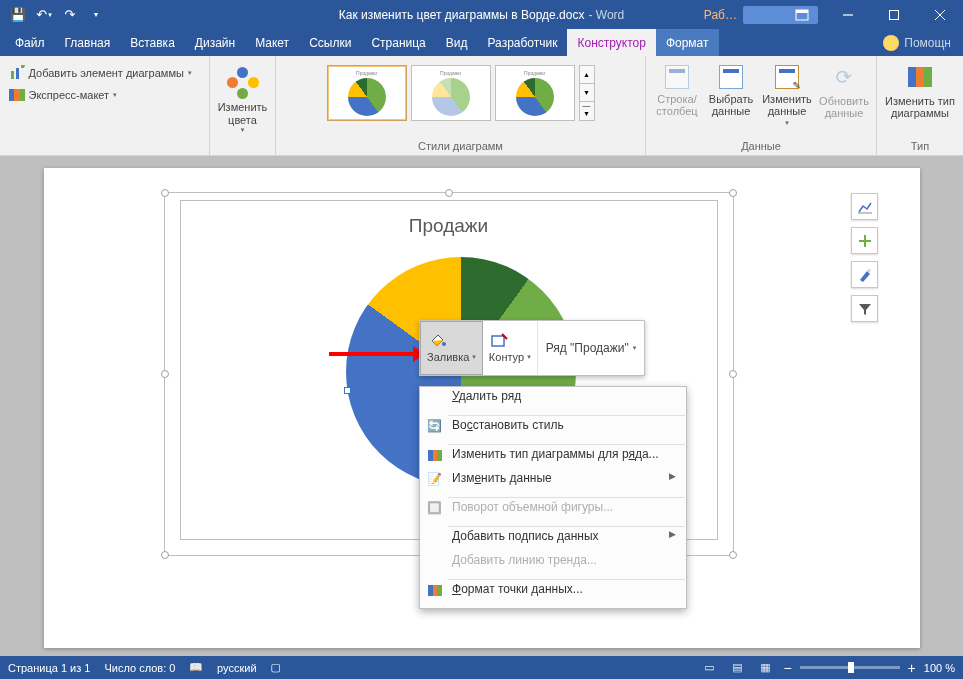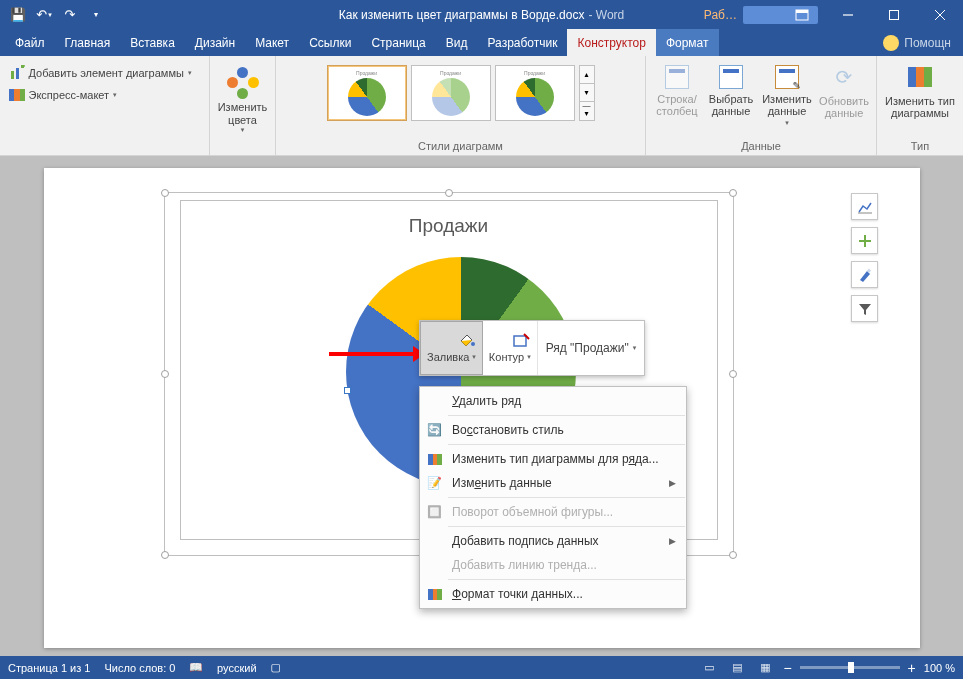--- a/index.html
+++ b/index.html
@@ -14,21 +14,21 @@
 .title-right{position:absolute;right:145px;display:flex;align-items:center;gap:6px}
 .user-badge{width:75px;height:18px;background:#5d8dd6;border-radius:2px}
 .win-ctrls{position:absolute;right:0;display:flex}
 .win-btn{width:46px;height:29px;display:flex;align-items:center;justify-content:center;color:#fff;font-size:10px}
 
 
 .ribbon-tabs{height:27px;background:#2b579a;display:flex;align-items:stretch;padding-left:5px;color:#fff;font-size:12px}
 .rtab{padding:0 10px;display:flex;align-items:center;cursor:pointer;white-space:nowrap}
 .rtab.active{background:#f1f1f1;color:#2b579a}
 .rtab.context{background:#4a7ac0}
-.rtab.context.active{background:#f1f1f1;color:#b91c1c}
+.rtab.context.active{background:#f1f1f1;color:#a21caf}
 .help-sec{margin-left:auto;display:flex;align-items:center;gap:5px;padding-right:12px;color:#c8d5e8}
 .help-sec .bulb{width:16px;height:16px;border-radius:50%;background:#ffd965;position:relative}
 
 
 .ribbon{height:100px;background:#f1f1f1;border-bottom:1px solid #d4d4d4;display:flex}
 .rgroup{border-right:1px solid #d4d4d4;padding:3px 4px 0;display:flex;flex-direction:column;align-items:center;position:relative}
 .rgroup-body{flex:1;display:flex;align-items:flex-start}
 .rgroup-label{font-size:11px;color:#666;padding:2px 0 3px;text-align:center;width:100%}
 
 .btn-v{display:flex;flex-direction:column;align-items:center;justify-content:center;padding:2px 4px;gap:2px;text-align:center;font-size:11px;color:#444;width:58px}
@@ -83,31 +83,31 @@
 
 .legend{position:absolute;bottom:20px;left:50%;transform:translateX(-50%);display:flex;gap:14px;font-size:11px;color:#595959;align-items:center}
 .leg-sw{width:9px;height:9px;display:inline-block;margin-right:4px}
 
 
 .side-btns{position:absolute;right:85px;top:193px;display:flex;flex-direction:column;gap:7px}
 .side-btn{width:27px;height:27px;background:#fff;border:1px solid #c7c7c7;display:flex;align-items:center;justify-content:center;box-shadow:0 1px 2px rgba(0,0,0,.15)}
 
 
 .mini-tb{position:absolute;left:419px;top:320px;height:56px;background:#fff;border:1px solid #c0c0c0;box-shadow:0 2px 5px rgba(0,0,0,.25);display:flex;align-items:stretch}
-.mini-btn{display:flex;flex-direction:column;align-items:flex-end;justify-content:center;padding:3px 6px;gap:2px;font-size:11px;color:#444;border-right:1px solid #e4e4e4;position:relative}
+.mini-btn{display:flex;flex-direction:column;align-items:flex-start;justify-content:center;padding:3px 6px;gap:2px;font-size:11px;color:#444;border-right:1px solid #e4e4e4;position:relative}
 .mini-btn.active{background:#d9d9d9;border:1px solid #a7a7a7}
 .mini-drop{font-size:7px;color:#666}
 .mini-sel{display:flex;align-items:center;padding:0 8px;font-size:12px;color:#444;gap:4px}
 
 .arrow-ann{position:absolute;left:329px;top:352px;width:94px;height:4px;background:#ff0000}
 .arrow-ann::after{content:"";position:absolute;right:-10px;top:-6px;border:8px solid transparent;border-left:12px solid #ff0000}
 
 
 .ctx-menu{position:absolute;left:419px;top:386px;width:268px;background:#fcfcfc;border:1px solid #c0c0c0;box-shadow:0 3px 8px rgba(0,0,0,.3);padding:2px 0}
-.ctx-item{height:24px;display:flex;align-items:center;padding:0 20px 0 32px;font-size:12px;color:#333;position:relative}
+.ctx-item{height:24px;display:flex;align-items:flex-start;padding:0 20px 0 32px;font-size:12px;color:#333;position:relative}
 .ctx-item.dis{color:#b0b0b0}
 .ctx-item .u{text-decoration:underline}
 .ctx-ico{position:absolute;left:7px;width:16px;height:16px;display:flex;align-items:center;justify-content:center}
 .ctx-arrow{position:absolute;right:10px;font-size:9px;color:#666}
 .ctx-sep{height:1px;background:#e0e0e0;margin:2px 1px 2px 28px}
 
 
 .status{position:absolute;bottom:0;left:0;right:0;height:23px;background:#2b579a;color:#fff;display:flex;align-items:center;font-size:11px;padding:0 8px;gap:14px}
 .status .right{margin-left:auto;display:flex;align-items:center;gap:8px}
 .view-btn{width:20px;height:16px;display:flex;align-items:center;justify-content:center;opacity:.85}

